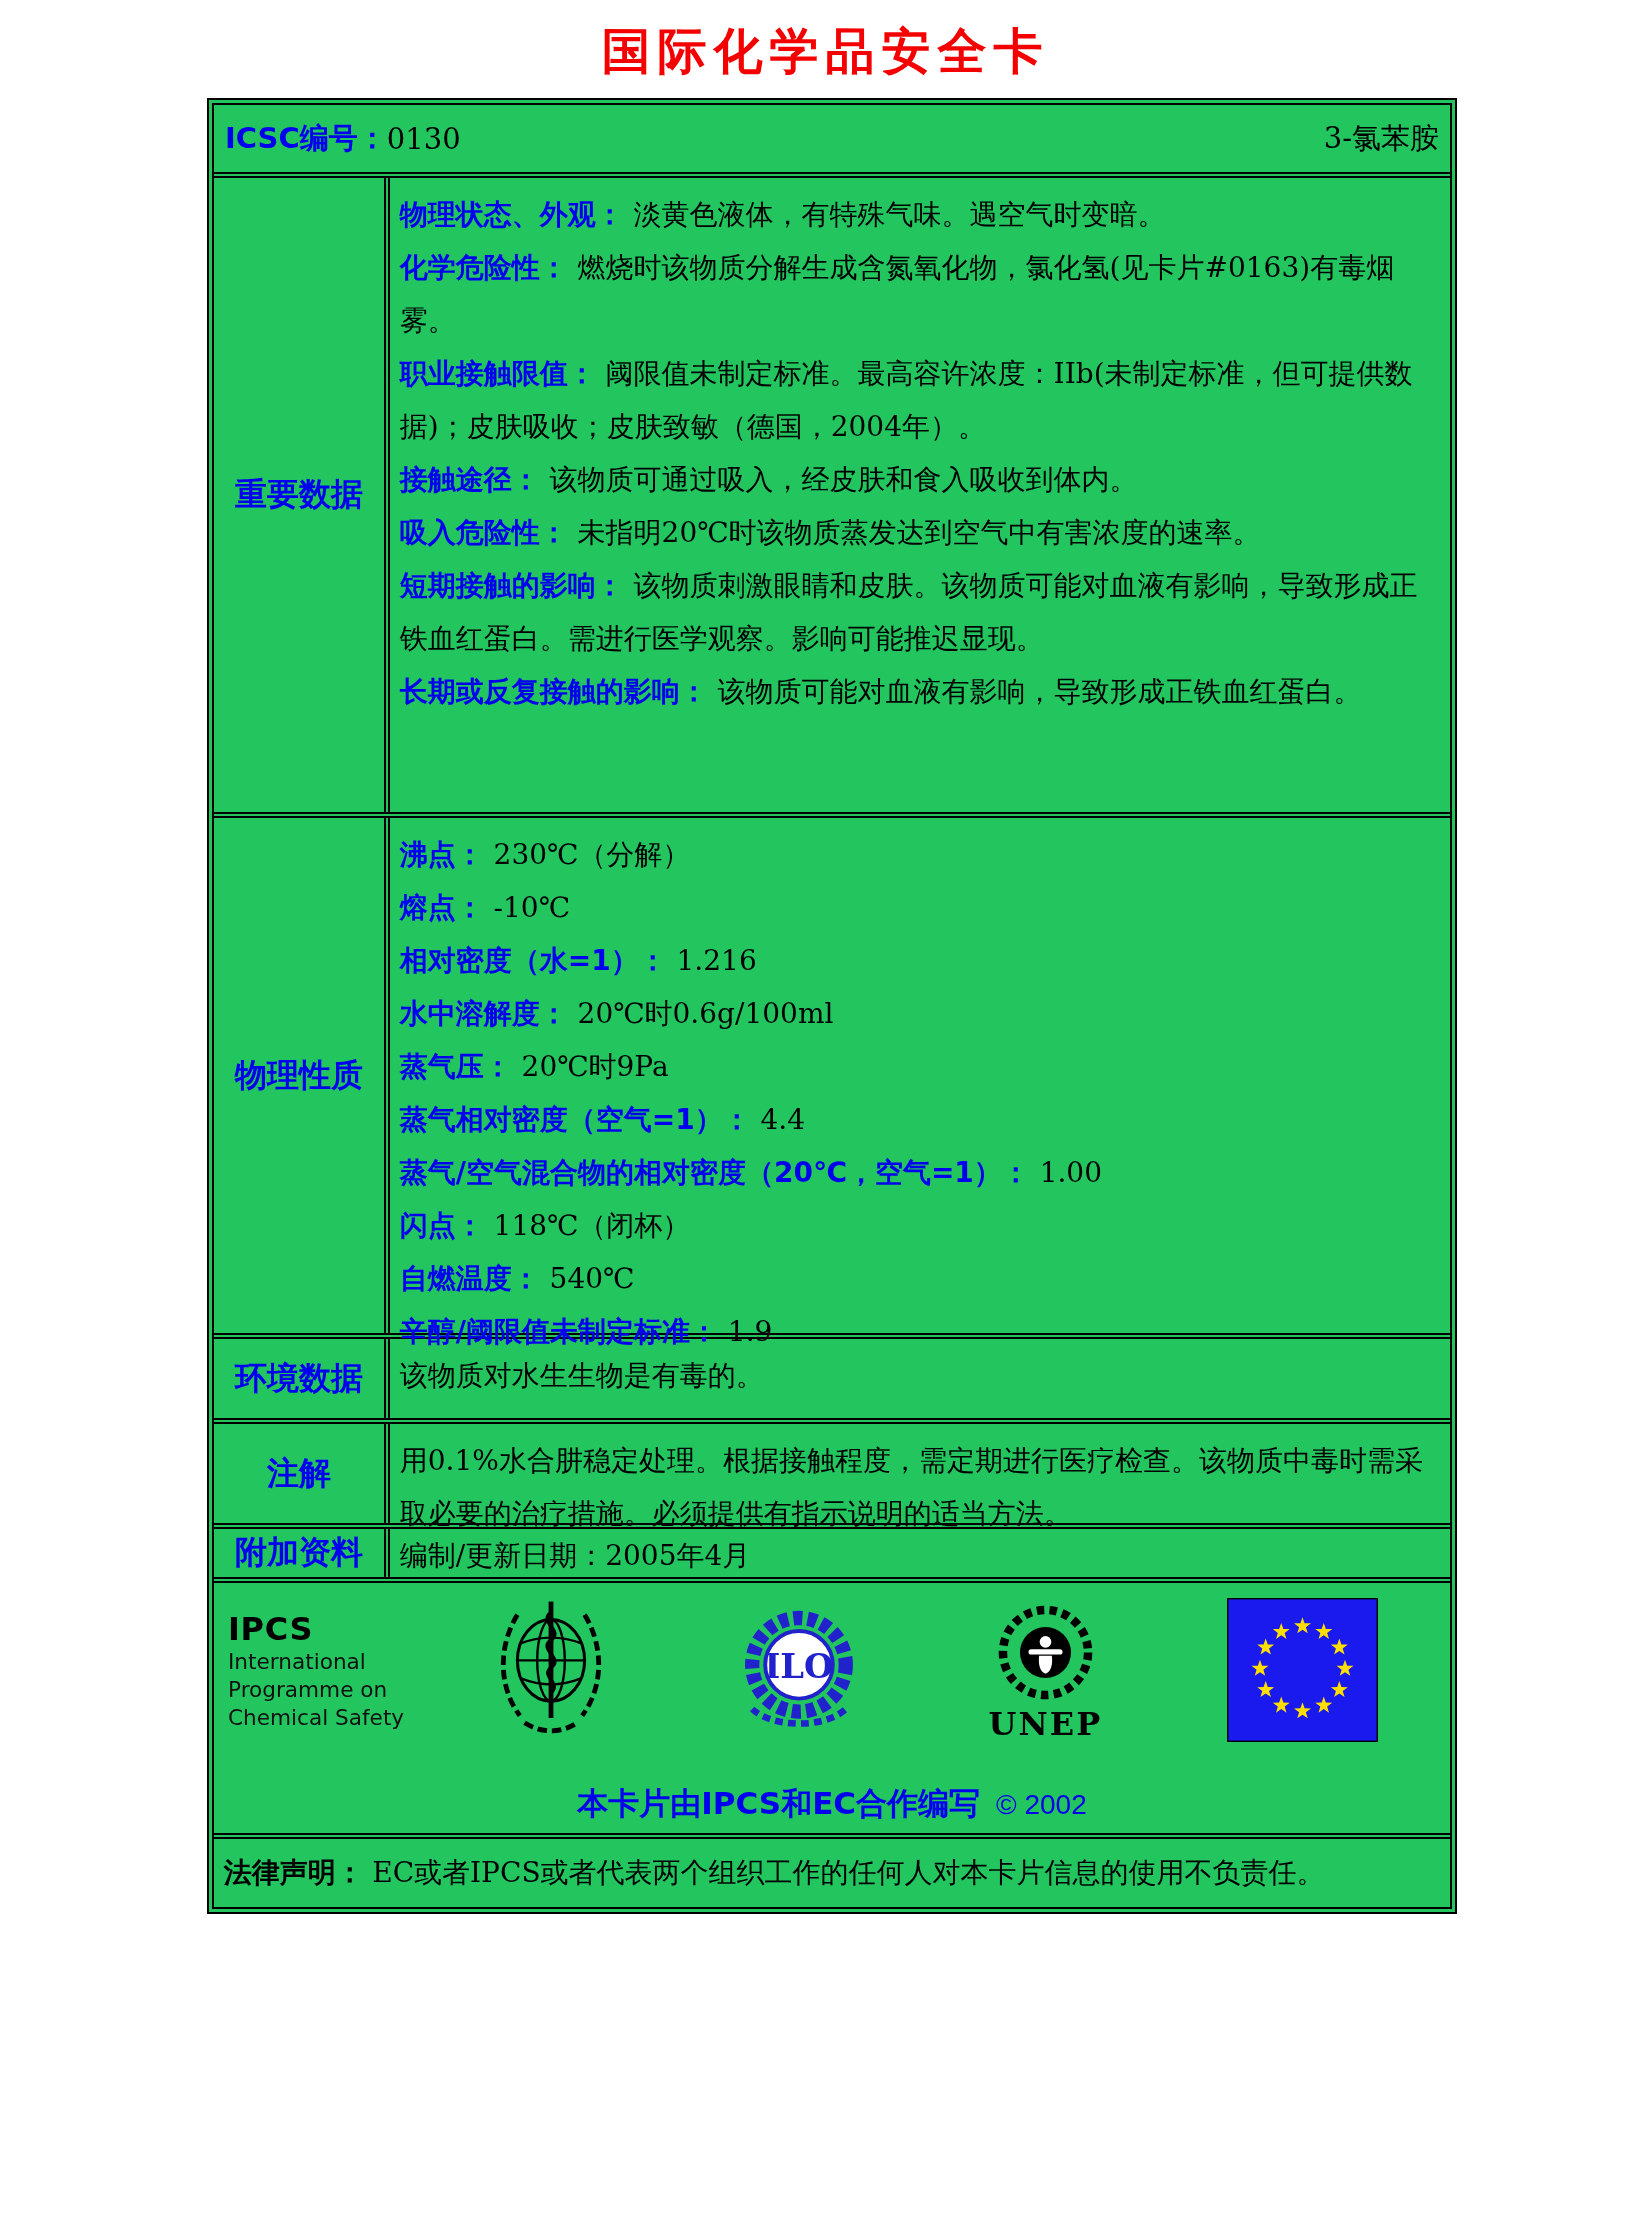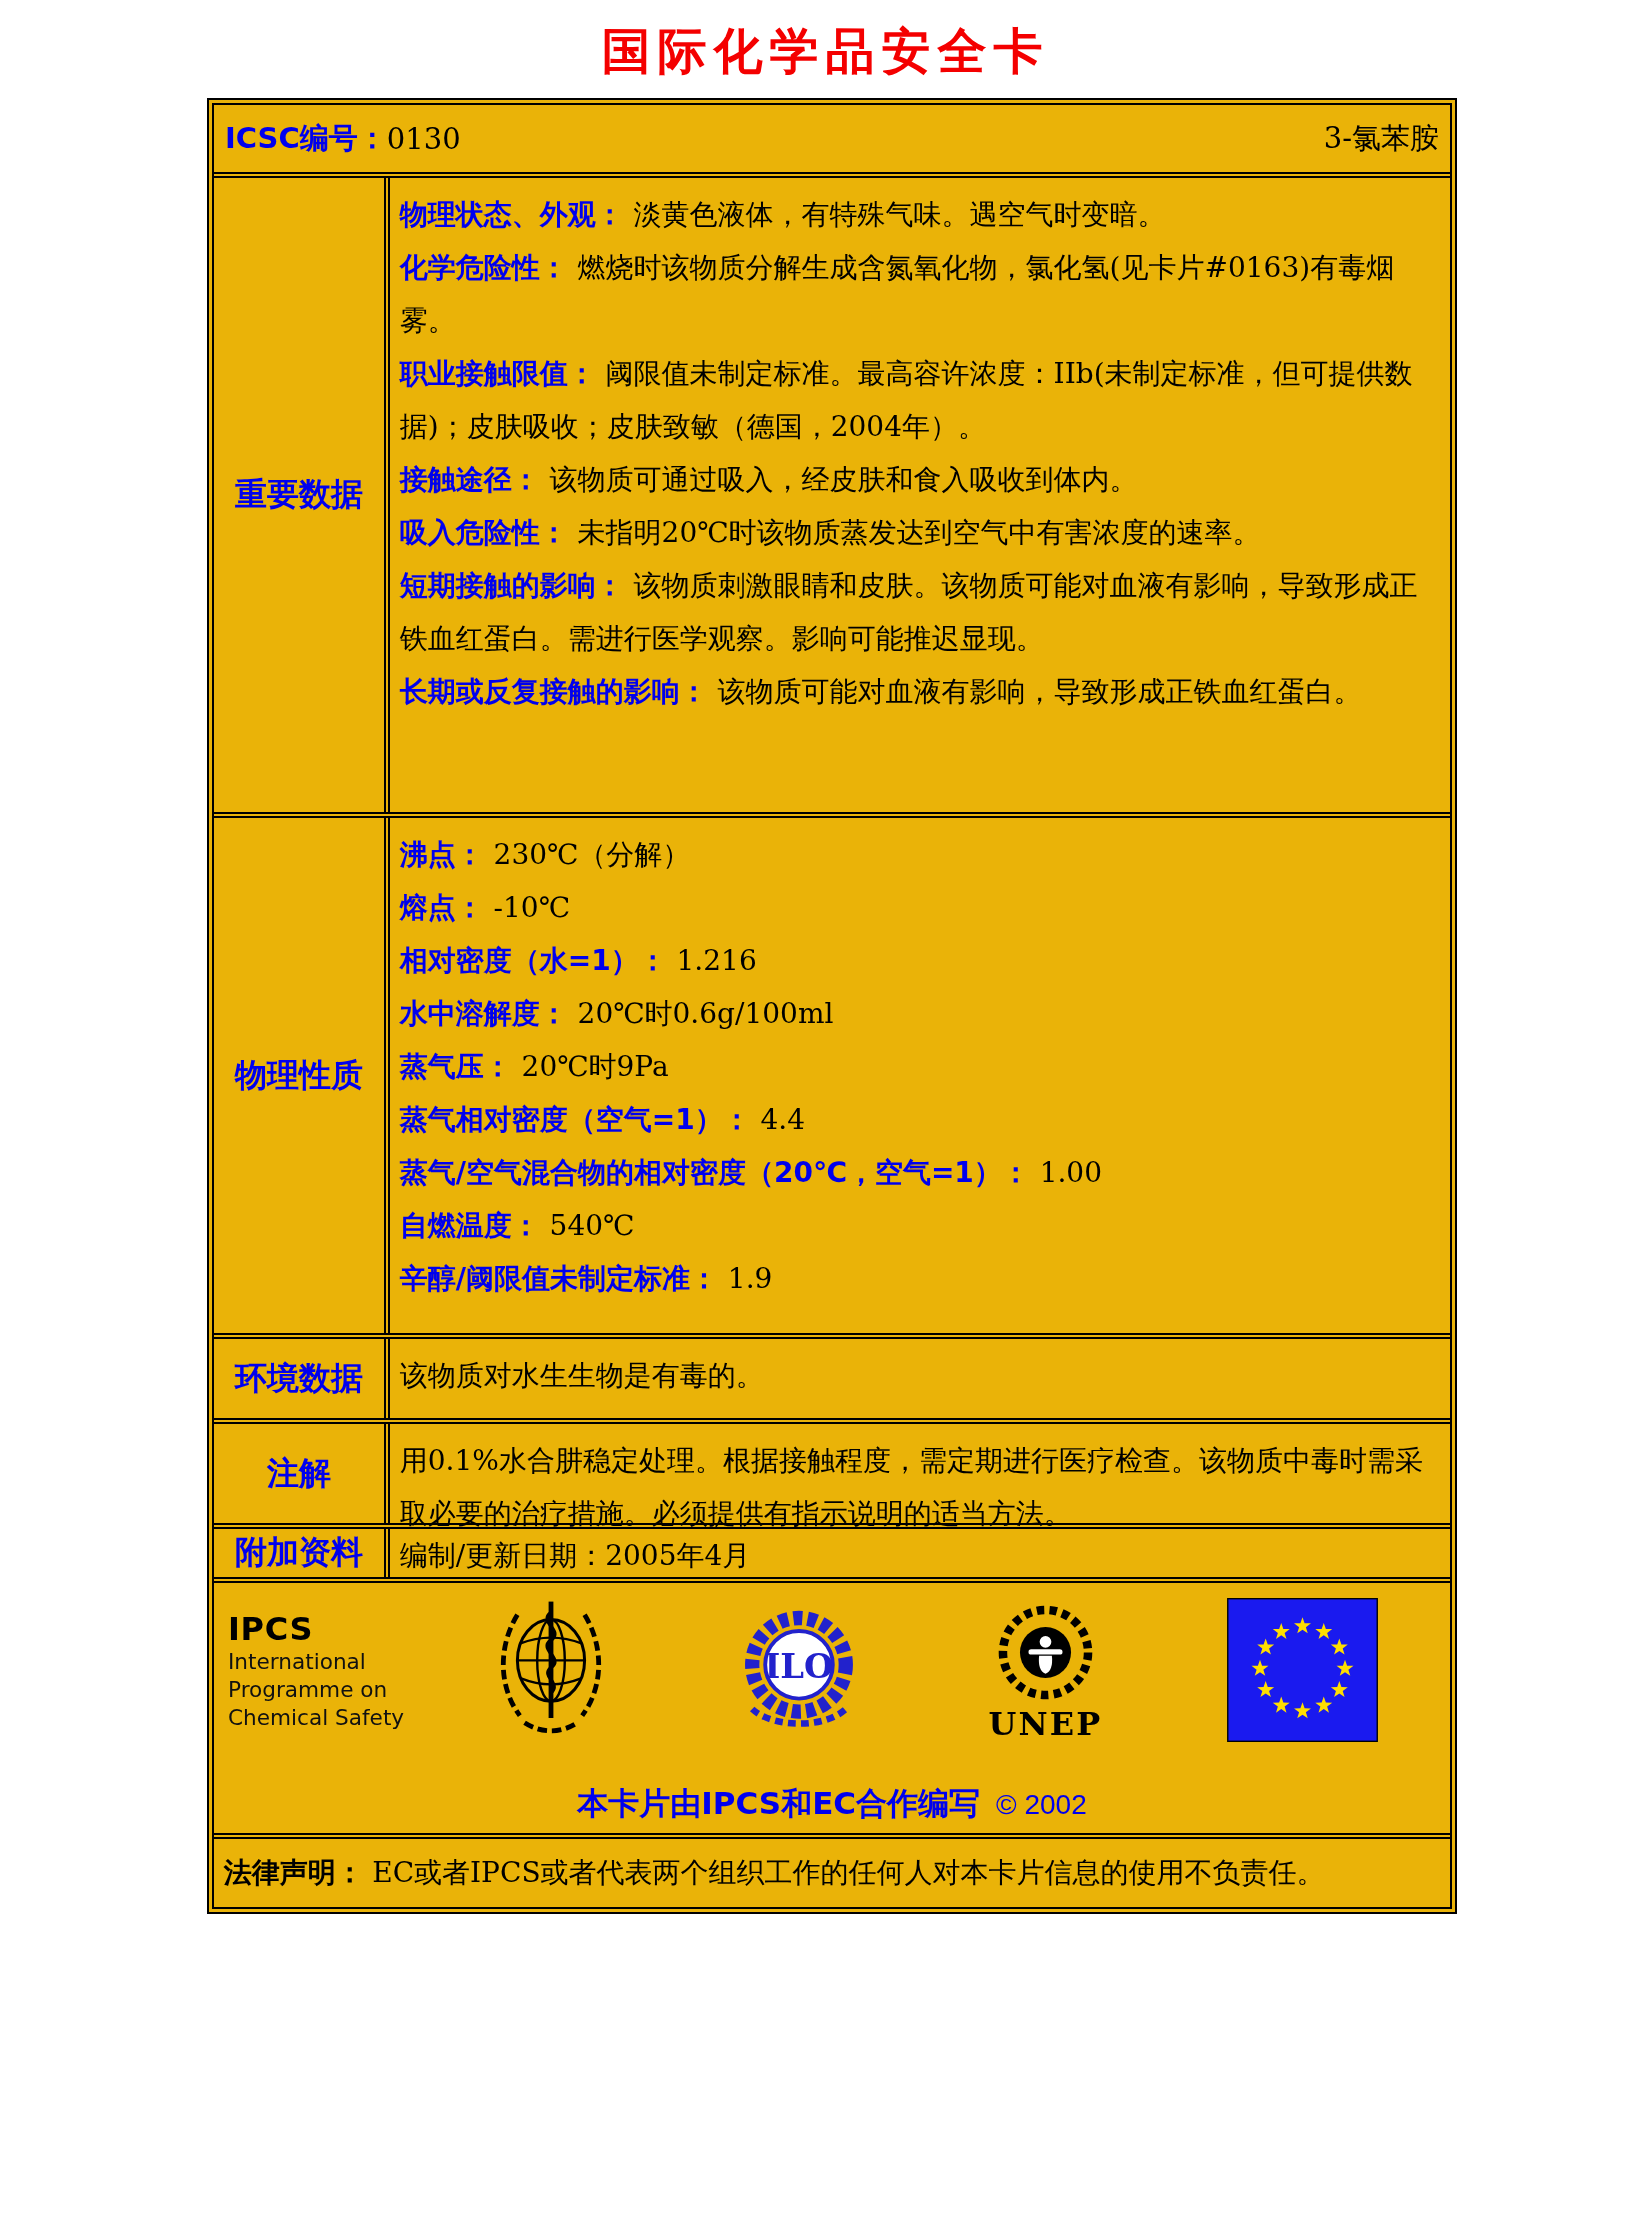--- a/index.html
+++ b/index.html
@@ -8,21 +8,21 @@
     --ilo-blue:#2222CC;
     --flag-blue:#1A1AEF;
     --star:#FFDE00;
     --serif:"DejaVu Serif","Liberation Serif",serif;
     --sans:"DejaVu Sans","Liberation Sans",sans-serif;
   }
   *{margin:0;padding:0;box-sizing:border-box;}
   html,body{background:#fff;}
   .page{position:relative;width:1651px;height:2216px;background:#fff;overflow:hidden;font-family:var(--serif);color:#000;}
   .title{margin-top:19.5px;text-align:center;font-family:var(--sans);font-weight:bold;font-size:49px;letter-spacing:7px;color:var(--red);height:64px;line-height:64px;}
-  .card{position:absolute;left:207px;top:98px;width:1250px;border:7px double #000;background:#eab308;}
+  .card{position:absolute;left:207px;top:98px;width:1250px;border:7px double #000;background:#22c55e;}
   .row{border-bottom:6.3px double #000;display:flex;align-items:stretch;}
   .row:last-child{border-bottom:none;}
   .r-header{height:73px;align-items:center;justify-content:space-between;padding:0 11px;font-size:29px;}
   .icsc-left{display:flex;align-items:center;}
   .lbl-blue{color:var(--blue);font-family:var(--sans);font-weight:bold;}
   .r-important{height:640px;}
   .r-physical{height:521px;}
   .r-env{height:85px;}
   .r-notes{height:105px;}
   .r-add{height:54px;}
@@ -77,20 +77,21 @@
     <div class="row r-physical">
       <div class="label-cell">物理性质</div>
       <div class="content-cell">
         <span class="item"><span class="k">沸点：</span><span>230℃（分解）</span></span>
         <span class="item"><span class="k">熔点：</span><span>-10℃</span></span>
         <span class="item"><span class="k">相对密度（水=1）：</span><span>1.216</span></span>
         <span class="item"><span class="k">水中溶解度：</span><span>20℃时0.6g/100ml</span></span>
         <span class="item"><span class="k">蒸气压：</span><span>20℃时9Pa</span></span>
         <span class="item"><span class="k">蒸气相对密度（空气=1）：</span><span>4.4</span></span>
         <span class="item"><span class="k">蒸气/空气混合物的相对密度（20℃，空气=1）：</span><span>1.00</span></span>
+        <span class="item"><span class="k">闪点：</span><span>118℃（闭杯）</span></span>
         <span class="item"><span class="k">自燃温度：</span><span>540℃</span></span>
         <span class="item"><span class="k">辛醇/阈限值未制定标准：</span><span>1.9</span></span>
       </div>
     </div>
 
     <div class="row r-env">
       <div class="label-cell">环境数据</div>
       <div class="content-cell">
         <span class="item">该物质对水生生物是有毒的。</span>
       </div>

